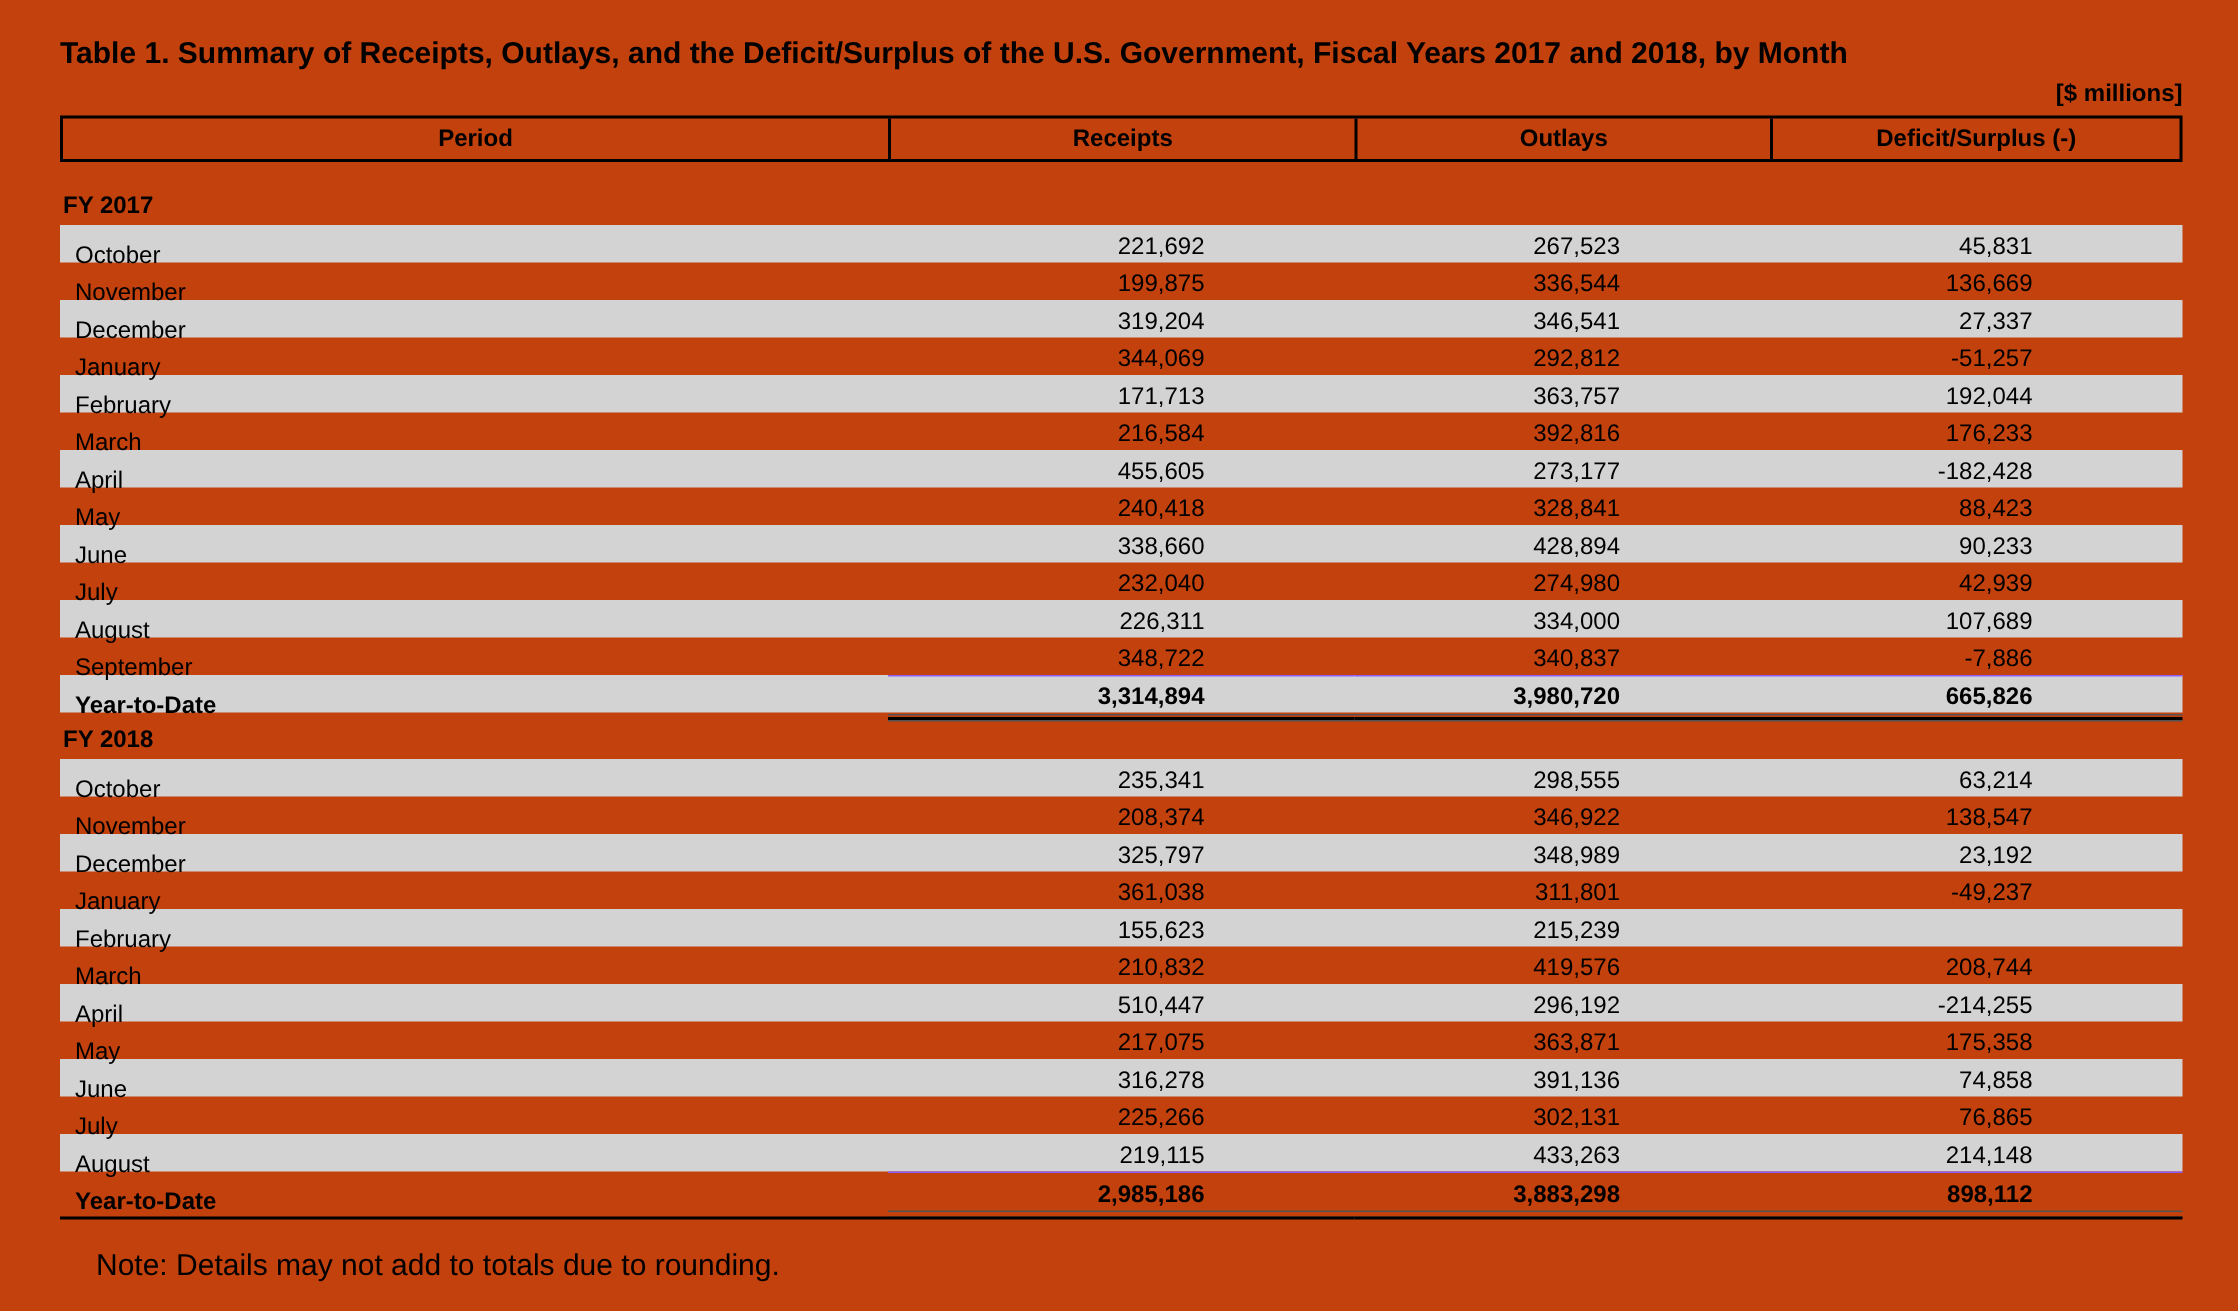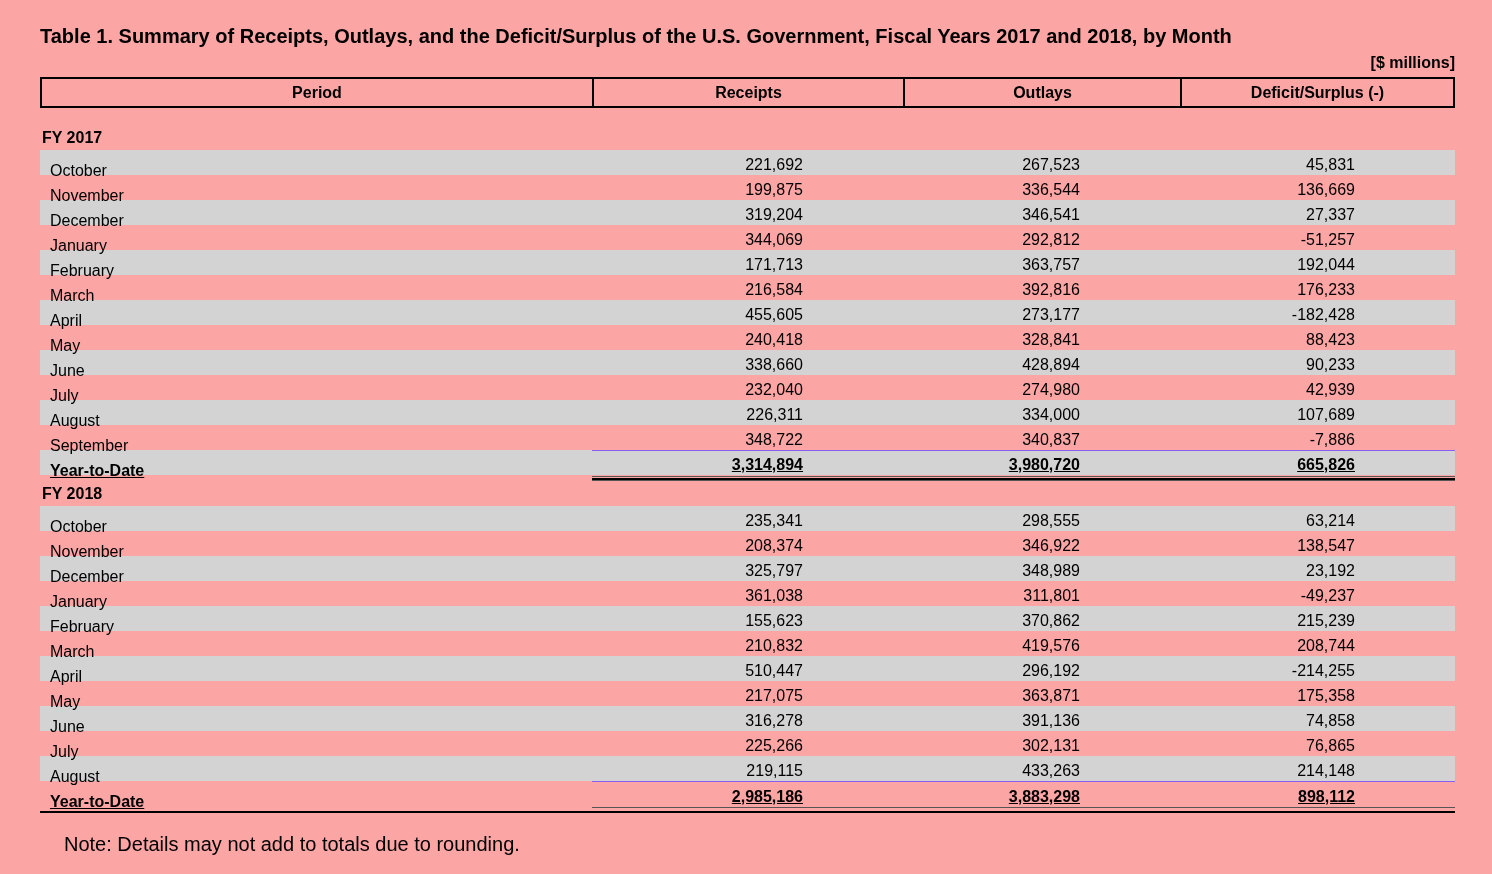--- a/index.html
+++ b/index.html
@@ -1,20 +1,20 @@
 <!DOCTYPE html>
 <html><head>
 <meta charset="utf-8">
 <style>
   * { margin:0; padding:0; box-sizing:border-box; }
   html,body { background:#ffffff; }
   .page {
     position:relative;
     width:1492px; height:874px;
-    background:#fca5a5;
+    background:#c2410c;
     color:#000;
     font-family:"Liberation Sans", sans-serif;
     overflow:hidden;
     padding-left:32px;
   }
   .title {
     position:absolute; left:40px; top:25px;
     font-size:20px; font-weight:700; white-space:nowrap;
   }
   .subtitle {
@@ -44,21 +44,21 @@
   .row {
     display:grid;
     grid-template-columns:552px 311px 277px 275px;
     height:25px;
     font-size:16px;
   }
   .row.shade { background:var(--shade, #d3d3d3); }
   .cell { display:flex; align-items:center; }
   .cell.period { padding-left:10px;margin-top:12px; }
   .cell.num { justify-content:flex-end; padding-right:100px; }
-  .row.total { font-weight:700;text-decoration:underline; }
+  .row.total { font-weight:700; }
   .row.total .cell.num { border-top:1px solid #8b5cf6; }
   .row.total-s0 .cell.num { border-bottom:2px solid #000; }
   .row.total-s1 .cell { border-bottom:2px solid #000; }
   .double-rule {
     width:863px; margin-left:552px; margin-top:1px;
     height:5px;
     border-top:1px solid #555;
     border-bottom:1px solid #555;
   }
   .note {
@@ -183,21 +183,20 @@
         </div>
         <div class="row">
           <div class="cell period">January</div>
           <div class="cell num">361,038</div>
           <div class="cell num">311,801</div>
           <div class="cell num">-49,237</div>
         </div>
         <div class="row shade">
           <div class="cell period">February</div>
           <div class="cell num">155,623</div>
-          <div class="cell num">370,862</div>
           <div class="cell num">215,239</div>
         </div>
         <div class="row">
           <div class="cell period">March</div>
           <div class="cell num">210,832</div>
           <div class="cell num">419,576</div>
           <div class="cell num">208,744</div>
         </div>
         <div class="row shade">
           <div class="cell period">April</div>

